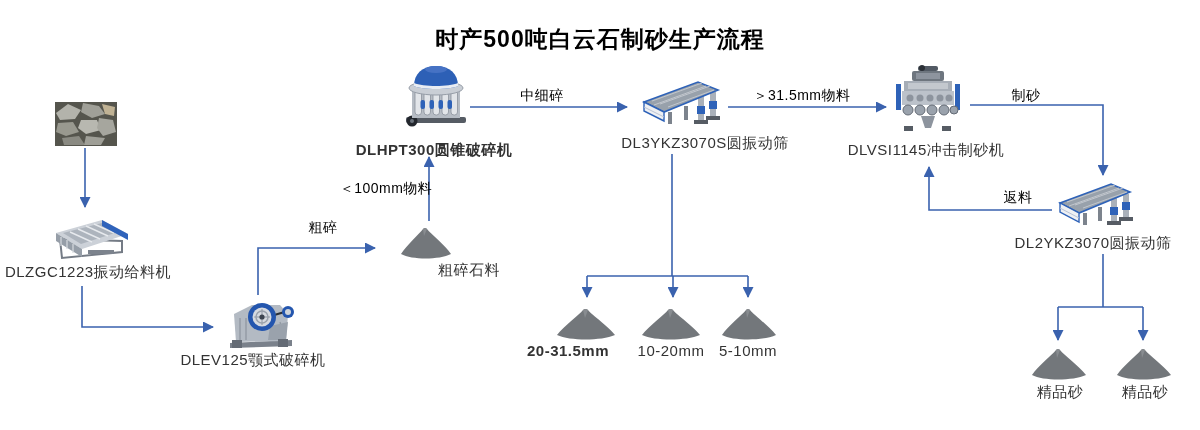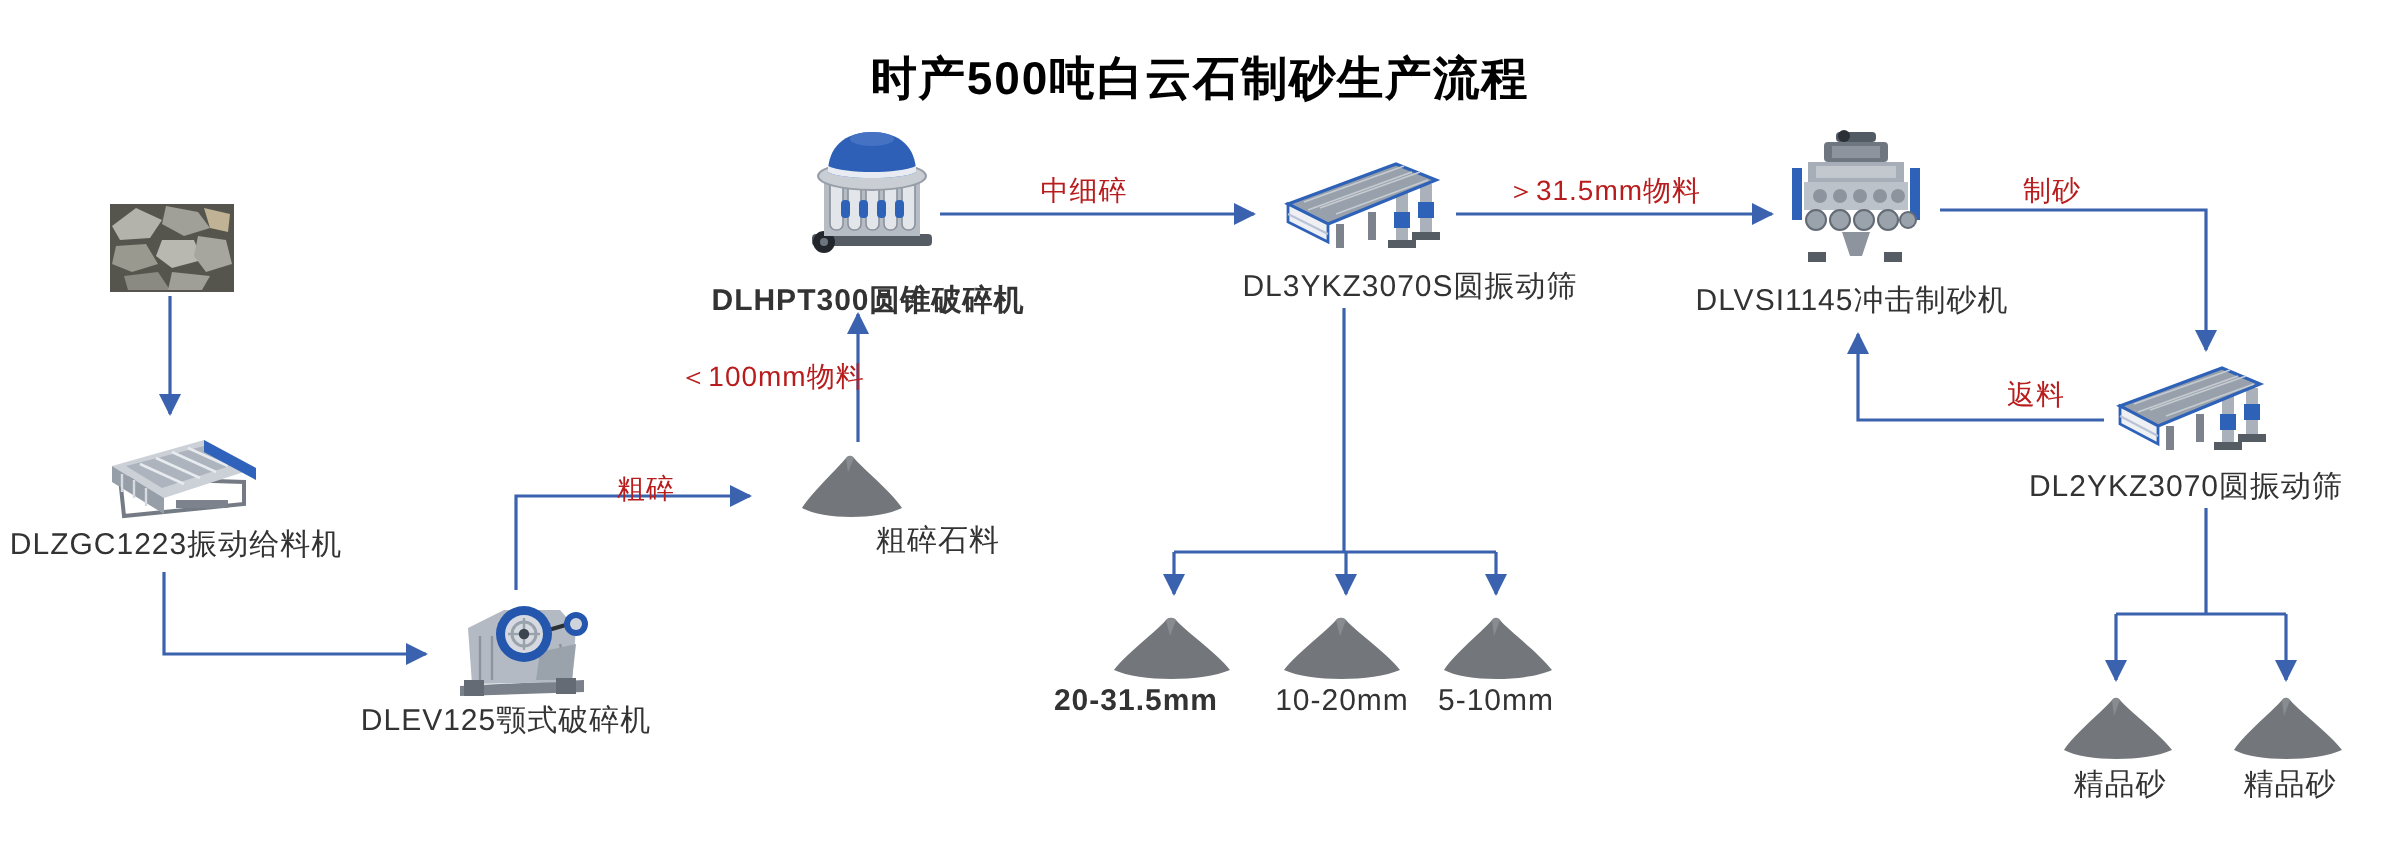--- a/index.html
+++ b/index.html
@@ -11,21 +11,21 @@
     position:absolute;left:600px;top:24px;transform:translateX(-50%);
     font-size:23px;font-weight:700;color:#000;white-space:nowrap;letter-spacing:1px;
   }
   .node{position:absolute;}
   .lbl{
     position:absolute;transform:translateX(-50%);
     font-size:15px;color:#333333;white-space:nowrap;letter-spacing:0.5px;
   }
   .flow{
     position:absolute;transform:translateX(-50%);
-    font-size:14px;color:#b91c1c;white-space:nowrap;letter-spacing:0.5px;
+    font-size:14px;color:#000000;white-space:nowrap;letter-spacing:0.5px;
   }
   svg{display:block;}
   .wires{position:absolute;left:0;top:0;}
 </style>
 </head>
 <body>
 
 <div class="canvas">
 
   <svg class="wires" width="1200" height="430" viewBox="0 0 1200 430">
@@ -267,20 +267,20 @@
   <div class="lbl" style="left:1060px;top:383px;">精品砂</div>
 
   <div class="node" style="left:1116px;top:347px;">
     <svg width="56" height="34" viewBox="0 0 56 34">
       <path d="M1,28 C7,19 21,8 25,3 C26.5,1.5 27.5,1.5 29,3 C33,8 48,19 55,28 C42,34 12,34 1,28 Z" fill="#73777b"></path>
       <path d="M25,3 C26.5,1.5 27.5,1.5 29,3 L26,11 Z" fill="#888c90"></path>
     </svg>
   </div>
   <div class="lbl" style="left:1145px;top:383px;">精品砂</div>
 
-  <div class="flow" style="left:323px;top:236px;">粗碎</div>
+  <div class="flow" style="left:323px;top:219px;">粗碎</div>
   <div class="flow" style="left:386px;top:180px;">＜100mm物料</div>
   <div class="flow" style="left:542px;top:87px;">中细碎</div>
   <div class="flow" style="left:802px;top:87px;">＞31.5mm物料</div>
   <div class="flow" style="left:1026px;top:87px;">制砂</div>
   <div class="flow" style="left:1018px;top:189px;">返料</div>
 
 </div>
 
 </body></html>

